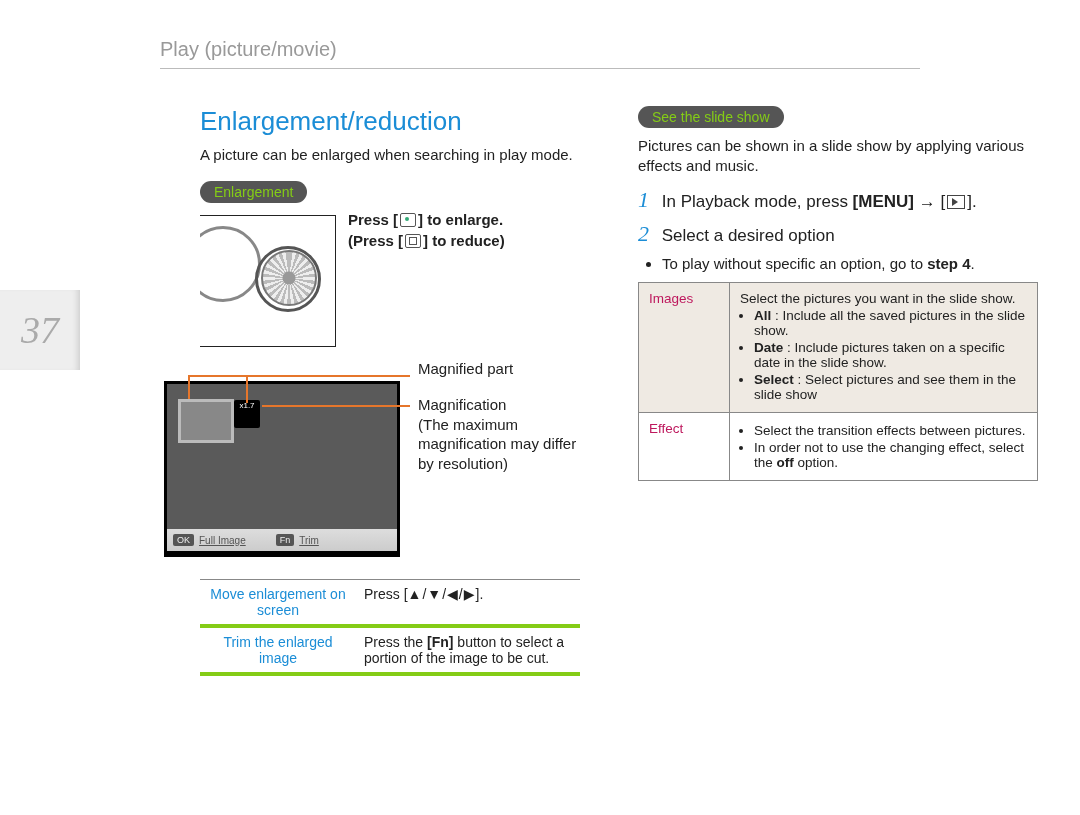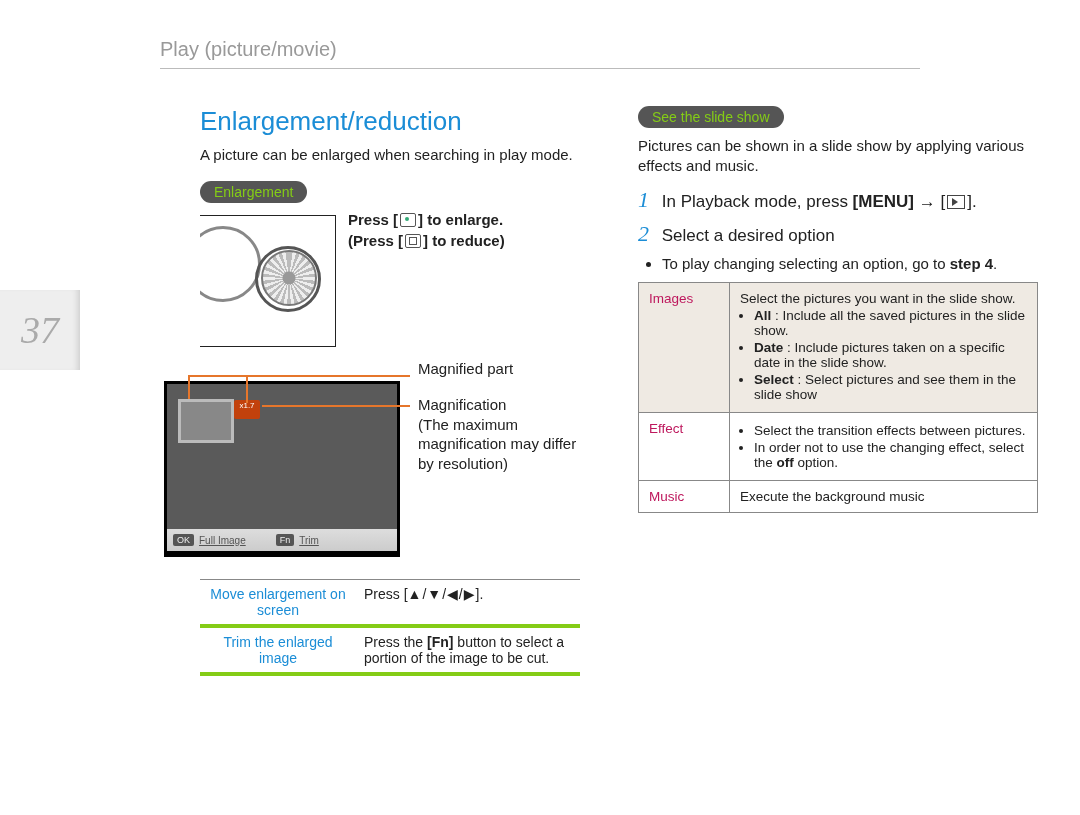--- a/index.html
+++ b/index.html
@@ -143,22 +143,22 @@
   .lcd-inner {
     margin: 10px; height: 114px; background: #5a5a5a;
   }
   .magni-box {
     position: absolute; left: -22px; top: 40px;
     width: 50px; height: 38px;
     border: 3px solid #bbb; background: #888;
   }
   .magni-badge {
     position: absolute; left: 34px; top: 41px;
-    width: 26px; height: 19px;
-    background: #c2410c; color: #fff;
+    width: 26px; height: 28px;
+    background: #000000; color: #fff;
     font-size: 8px; text-align: center; line-height: 12px;
     border-radius: 2px;
   }
   .lcd-bottom {
     position: absolute; left: -36px; top: 170px;
     width: 230px; height: 22px;
     background: linear-gradient(#ddd,#ccc);
     border: 3px solid #000; border-top: none;
     display: flex; align-items: center;
     font-size: 10px; color: #555; text-decoration: underline;
@@ -322,21 +322,21 @@
     <p>
       <span class="stepnum">1</span>
       <span>In Playback mode, press </span><span class="bold">[MENU]</span><span> → [</span><span class="playicon"></span><span>].</span>
     </p>
     <p>
       <span class="stepnum">2</span>
       <span>Select a desired option</span>
     </p>
     <ul class="bul">
       <li>
-        <span>To play changing selecting an option, go to </span><span class="bold">step 4</span><span>.</span>
+        <span>To play without specific an option, go to </span><span class="bold">step 4</span><span>.</span>
       </li>
     </ul>
   </div>
 
   <table class="opts">
     <tbody>
         <tr class="shade">
       <th>Images</th>
       <td>
         <span>Select the pictures you want in the slide show.</span>
@@ -349,19 +349,15 @@
     </tr>
     <tr>
       <th>Effect</th>
       <td>
         <ul>
           <li>Select the transition effects between pictures.</li>
           <li><span>In order not to use the changing effect, select the </span><span class="bold">off</span><span> option.</span></li>
         </ul>
       </td>
     </tr>
-    <tr>
-      <th>Music</th>
-      <td>Execute the background music</td>
-    </tr>
   </tbody>
     </table>
 </div>
 
 </body></html>

